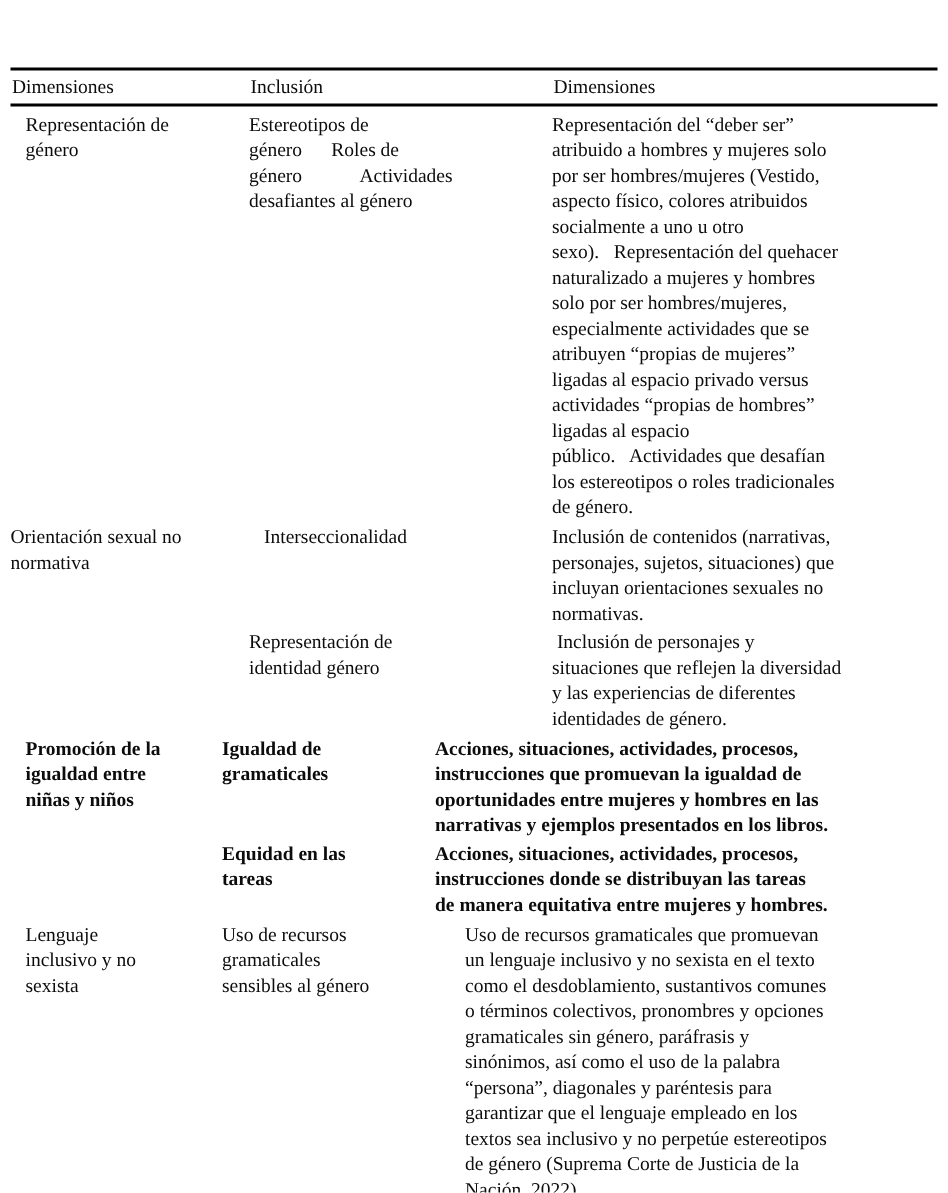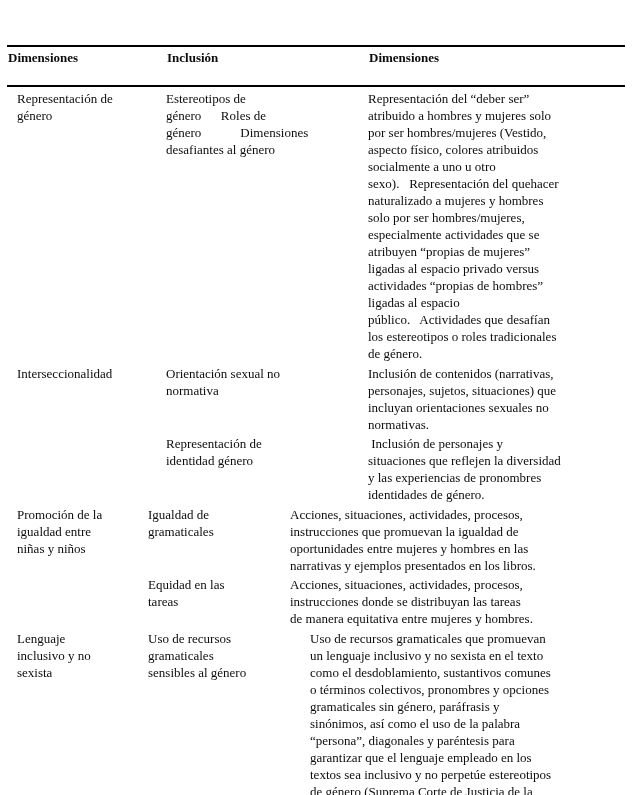--- a/index.html
+++ b/index.html
@@ -6,31 +6,31 @@
   body{
     width:632px;height:795px;overflow:hidden;
     font-family:"Liberation Serif","DejaVu Serif",serif;
     color:#0c0c0c;
   }
   .doc{margin:45px 7px 0 7px;}
   .rule{background:#000;height:2px;}
   .rule.mid{height:1.5px;}
   .grid{display:grid;}
   .gA{grid-template-columns:159px 202px 1fr;}
-  .gB{grid-template-columns:141px 142px 1fr;}
+  .gB{grid-template-columns:141px 142px 1fr;font-weight:bold;}
   .gC{grid-template-columns:141px 162px 1fr;}
   .grp{margin-top:3px;}
   .sub{margin-top:2px;}
   .c{
     font-size:13px;line-height:17px;
     white-space:pre-wrap;
     padding-right:4px;
   }
   .c1.bodycell{padding-left:10px;}
-  .header .c{font-weight:700;padding:2px 0 19px 1px;}
+  .header .c{font-weight:400;padding:2px 0 3px 1px;}
 </style>
 </head>
 <body>
 
 <div class="doc">
 
   <div class="rule"></div>
 
   <div class="grid gA header">
     <div class="c c1">Dimensiones</div>
@@ -38,56 +38,56 @@
     <div class="c c3">Dimensiones</div>
   </div>
 
   <div class="rule mid"></div>
 
   <div class="grid gA grp">
     <div class="c c1 bodycell">Representación de
 género</div>
     <div class="c c2">Estereotipos de
 género      Roles de
-género            Dimensiones
+género            Actividades
 desafiantes al género</div>
     <div class="c c3">Representación del “deber ser”
 atribuido a hombres y mujeres solo
 por ser hombres/mujeres (Vestido,
 aspecto físico, colores atribuidos
 socialmente a uno u otro
 sexo).   Representación del quehacer
 naturalizado a mujeres y hombres
 solo por ser hombres/mujeres,
 especialmente actividades que se
 atribuyen “propias de mujeres”
 ligadas al espacio privado versus
 actividades “propias de hombres”
 ligadas al espacio
 público.   Actividades que desafían
 los estereotipos o roles tradicionales
 de género.</div>
   </div>
 
   <div class="grid gA grp">
-    <div class="c c1 bodycell">Interseccionalidad</div>
     <div class="c c2">Orientación sexual no
 normativa</div>
+    <div class="c c1 bodycell">Interseccionalidad</div>
     <div class="c c3">Inclusión de contenidos (narrativas,
 personajes, sujetos, situaciones) que
 incluyan orientaciones sexuales no
 normativas.</div>
   </div>
   <div class="grid gA sub">
     <div class="c c1 bodycell"></div>
     <div class="c c2">Representación de
 identidad género</div>
     <div class="c c3"> Inclusión de personajes y
 situaciones que reflejen la diversidad
-y las experiencias de pronombres
+y las experiencias de diferentes
 identidades de género.</div>
   </div>
 
   <div class="grid gB grp">
     <div class="c c1 bodycell">Promoción de la
 igualdad entre
 niñas y niños</div>
     <div class="c c2">Igualdad de
 gramaticales</div>
     <div class="c c3">Acciones, situaciones, actividades, procesos,

